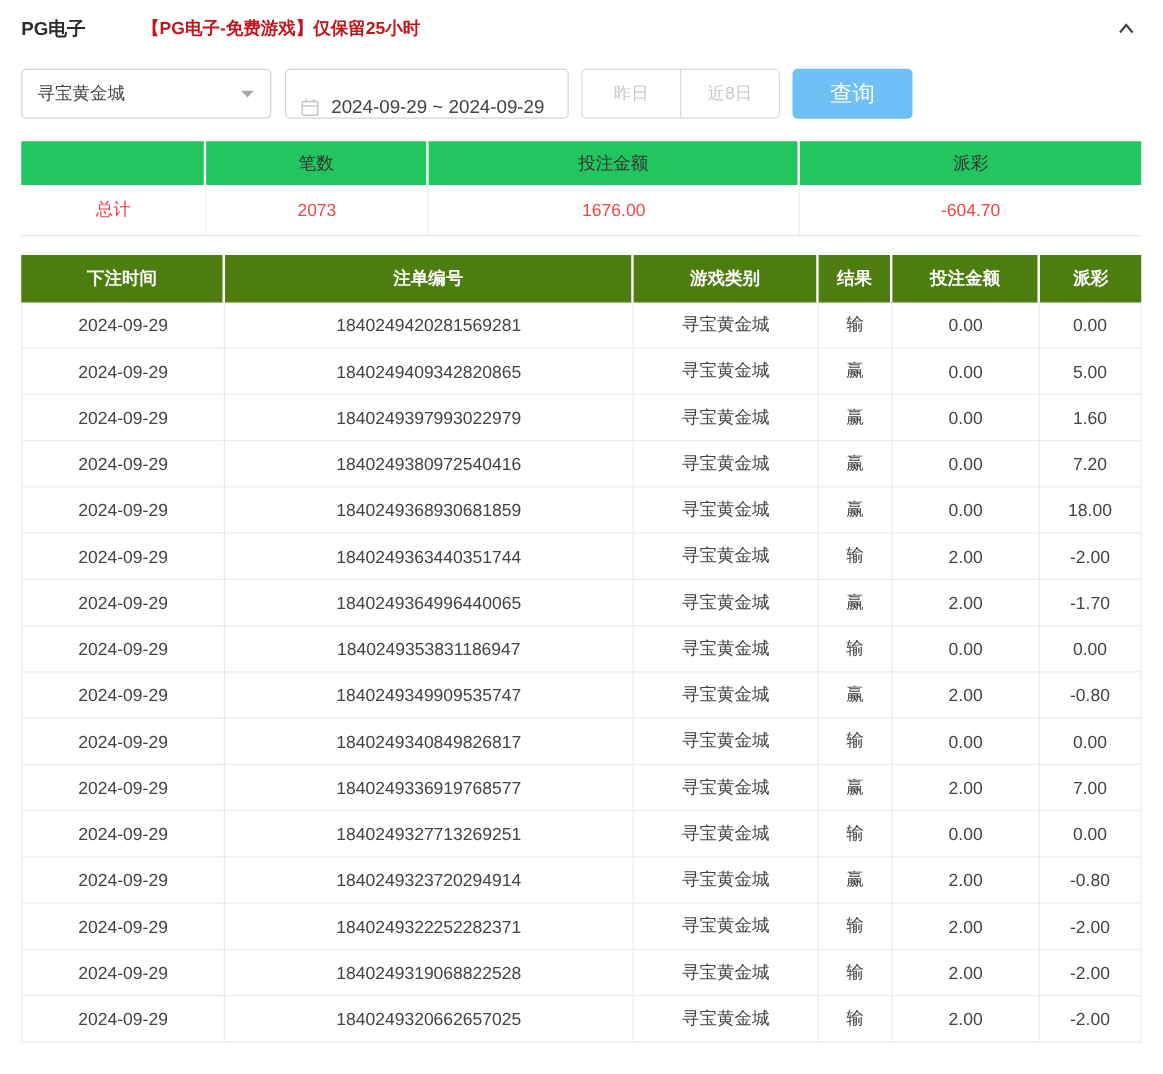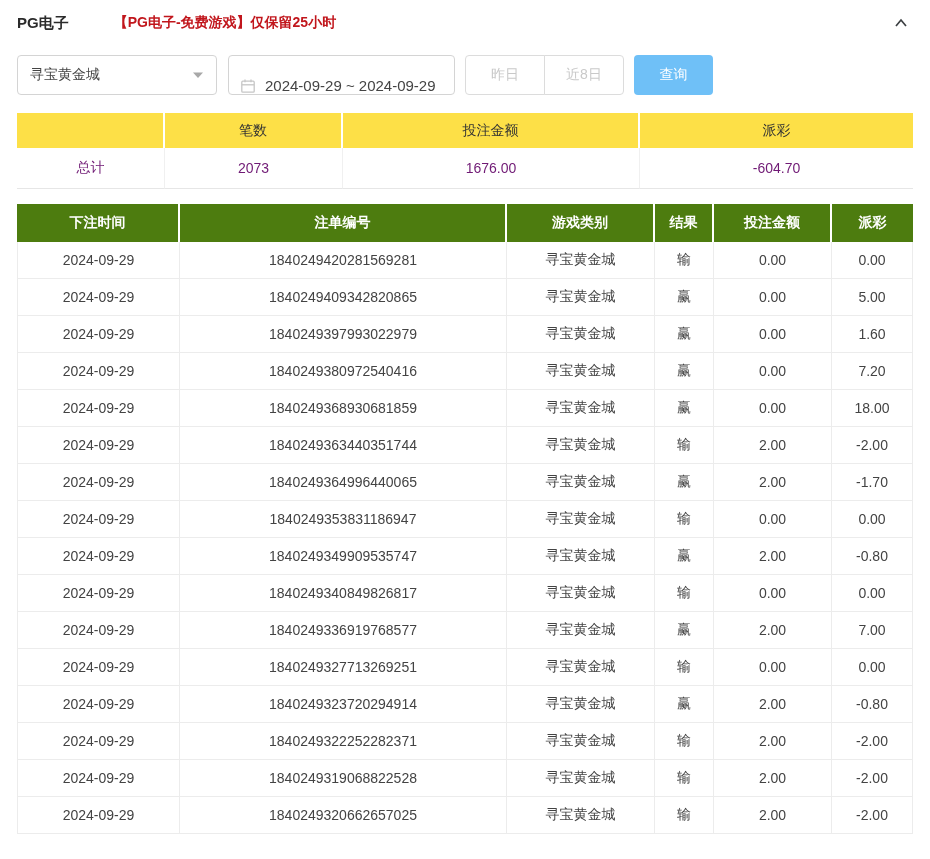--- a/index.html
+++ b/index.html
@@ -33,34 +33,34 @@
   .btn-group { display: flex; margin-left: 10px; }
   .btn-group button {
     width: 80px; height: 40px; background: #fff; border: 1px solid #dcdcdc;
     margin-left: -1px; font-size: 14px; color: #c9c9c9; cursor: pointer; padding: 0;
     font-family: inherit;
   }
   .btn-group button:first-child { border-radius: 4px 0 0 4px; margin-left: 0; }
   .btn-group button:last-child { border-radius: 0 4px 4px 0; }
   .btn-group button.active { color: #5ca9dd; border-color: #5ca9dd; position: relative; z-index: 1; }
   .search-btn {
-    width: 79px; height: 40px; margin-left: 10px; background: #6fc0f7; color: #fff;
-    border: none; border-radius: 4px; font-size: 14px; cursor: pointer; font-family: inherit;
+    width: 96px; height: 40px; margin-left: 10px; background: #6fc0f7; color: #fff;
+    border: none; border-radius: 4px; font-size: 18px; cursor: pointer; font-family: inherit;
   }
 
   
   table { border-collapse: separate; border-spacing: 0; width: 896px; table-layout: fixed; }
   .summary { margin-top: 18px; font-size: 14px; }
   .summary th {
-    background: #fde047; height: 35px; font-weight: normal; color: #333;
+    background: #22c55e; height: 35px; font-weight: normal; color: #333;
     border-right: 2px solid #fff; text-align: center;
   }
   .summary th:last-child { border-right: none; }
   .summary td {
-    height: 41px; text-align: center; color: #701a75;
+    height: 41px; text-align: center; color: #ef4444;
     border-bottom: 1px solid #e6e6e6; border-right: 1px solid #f0f0f0;
   }
   .summary td:last-child { border-right: none; }
 
   
   .records { margin-top: 15px; font-size: 14px; }
   .records th {
     background: #4d7c0f; color: #fff; height: 38px; font-weight: bold; font-size: 14px;
     border-right: 2px solid #fff; text-align: center;
   }

